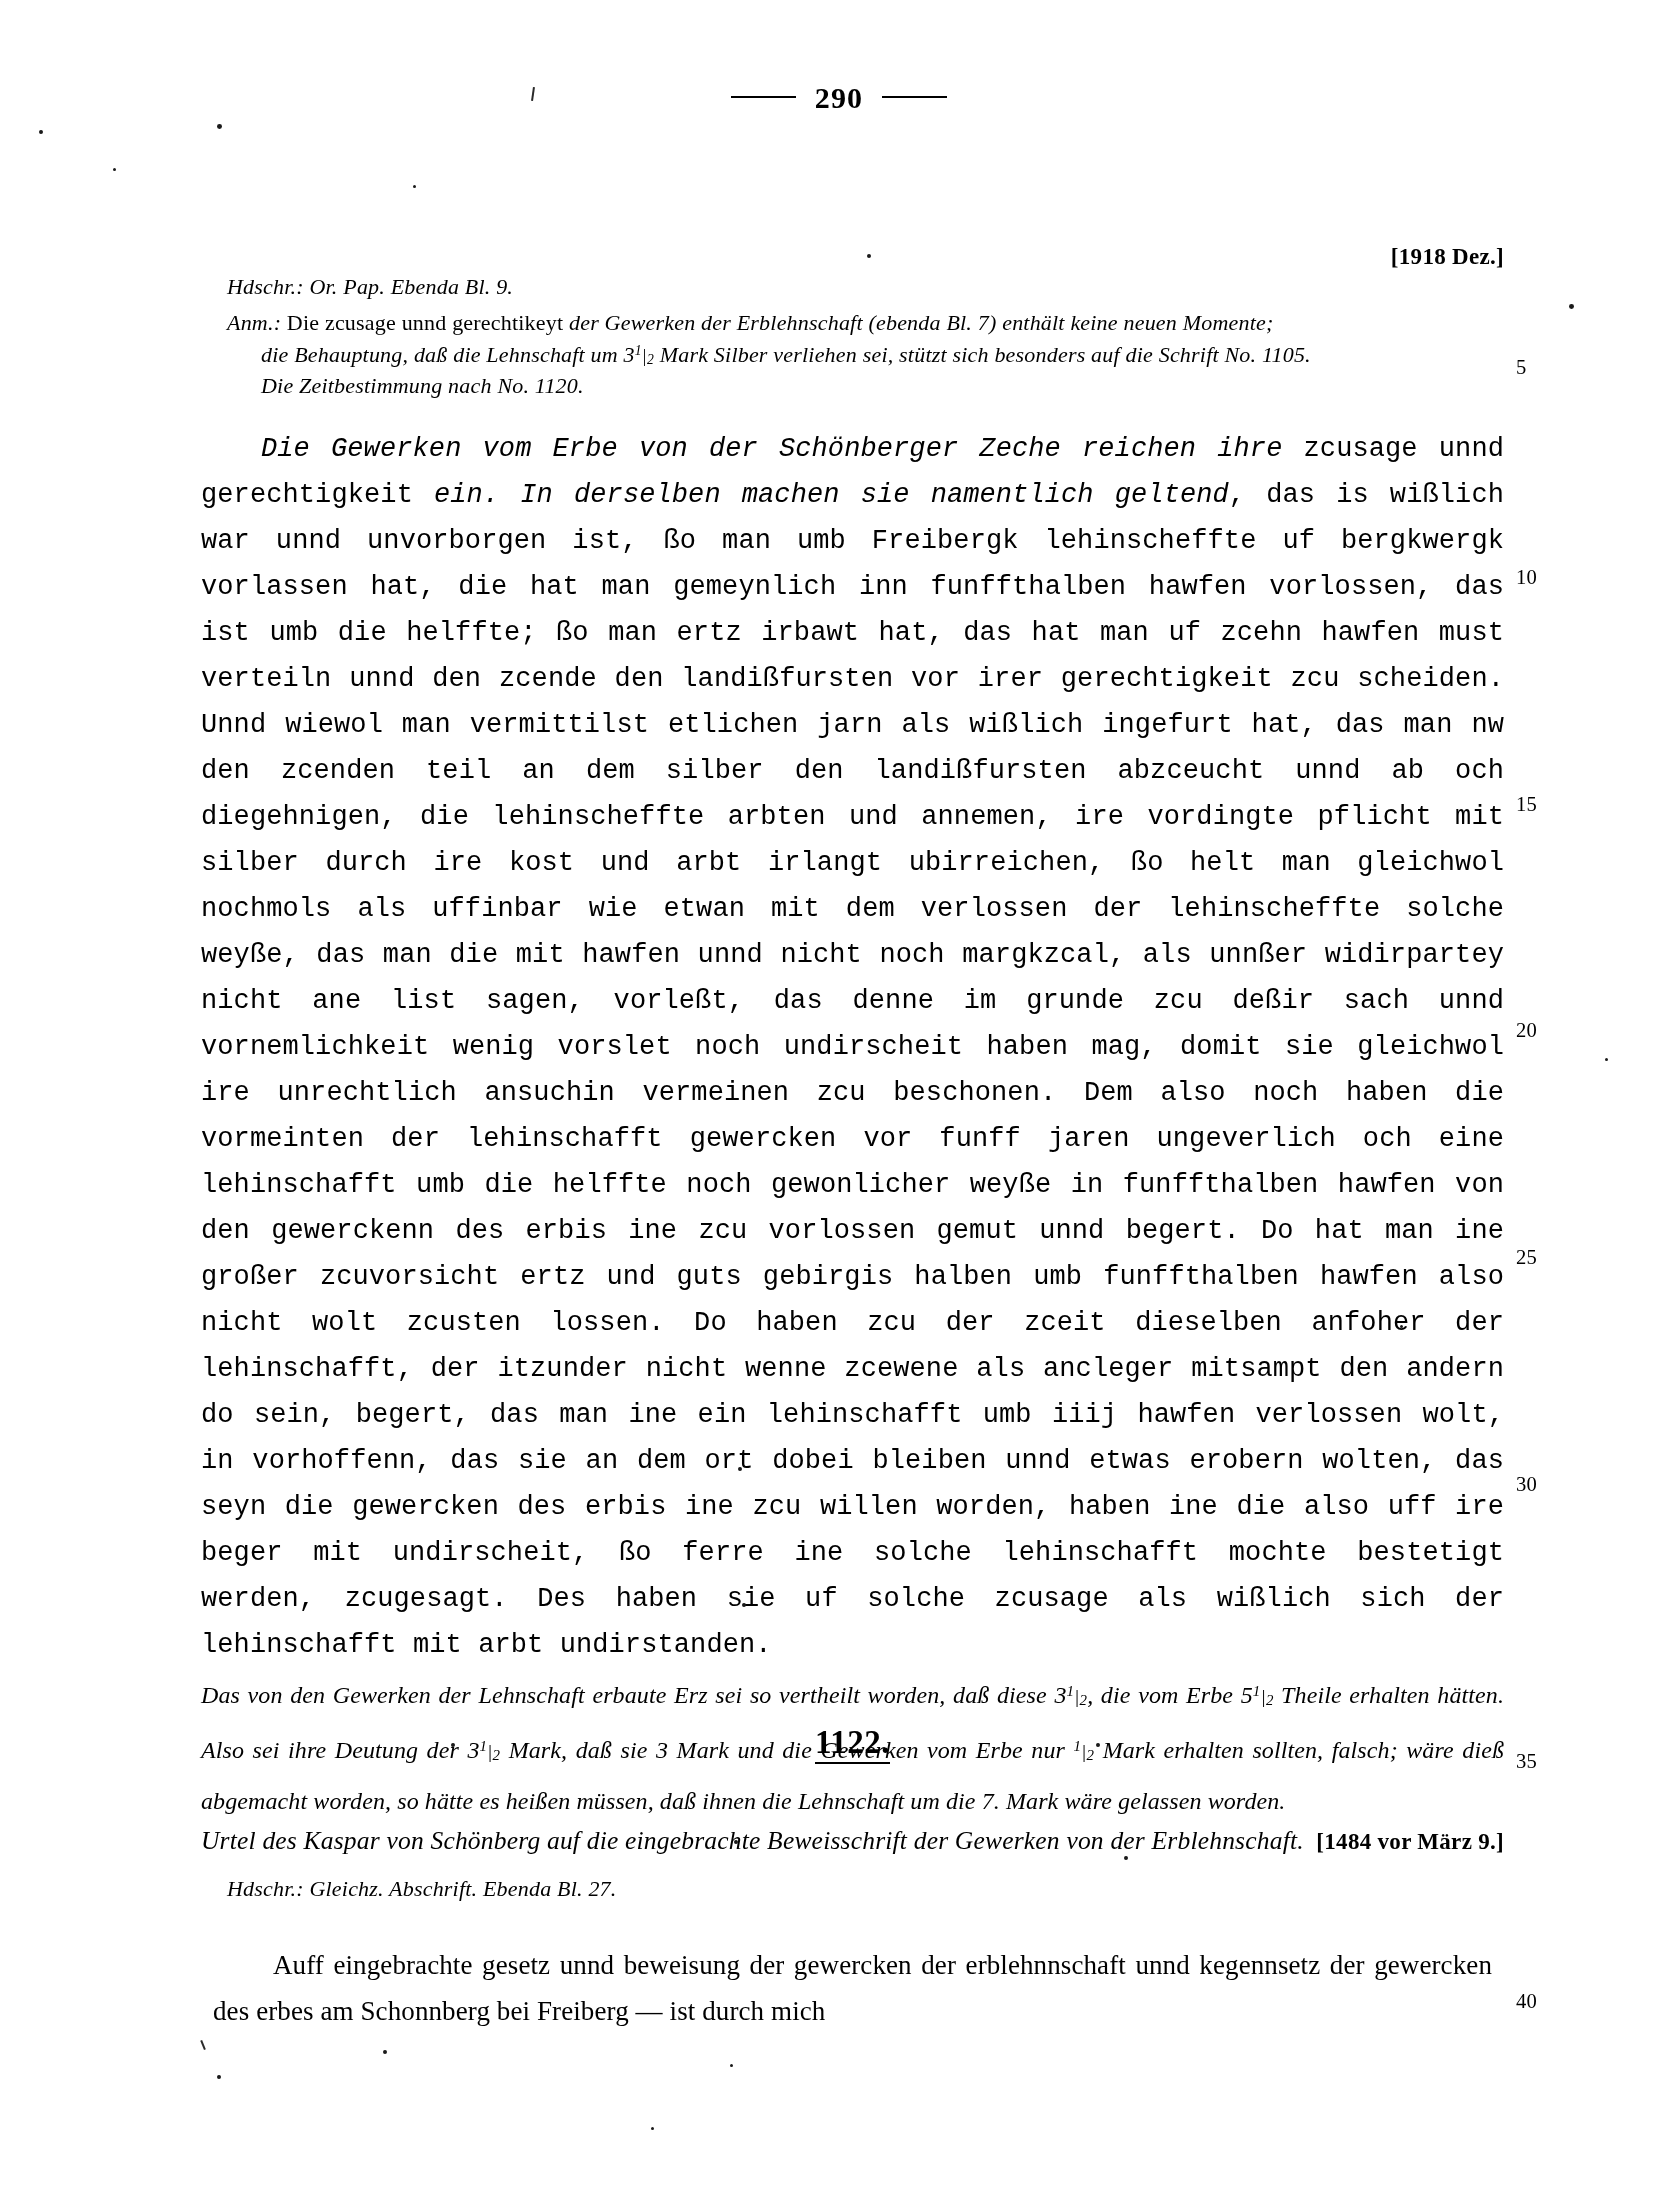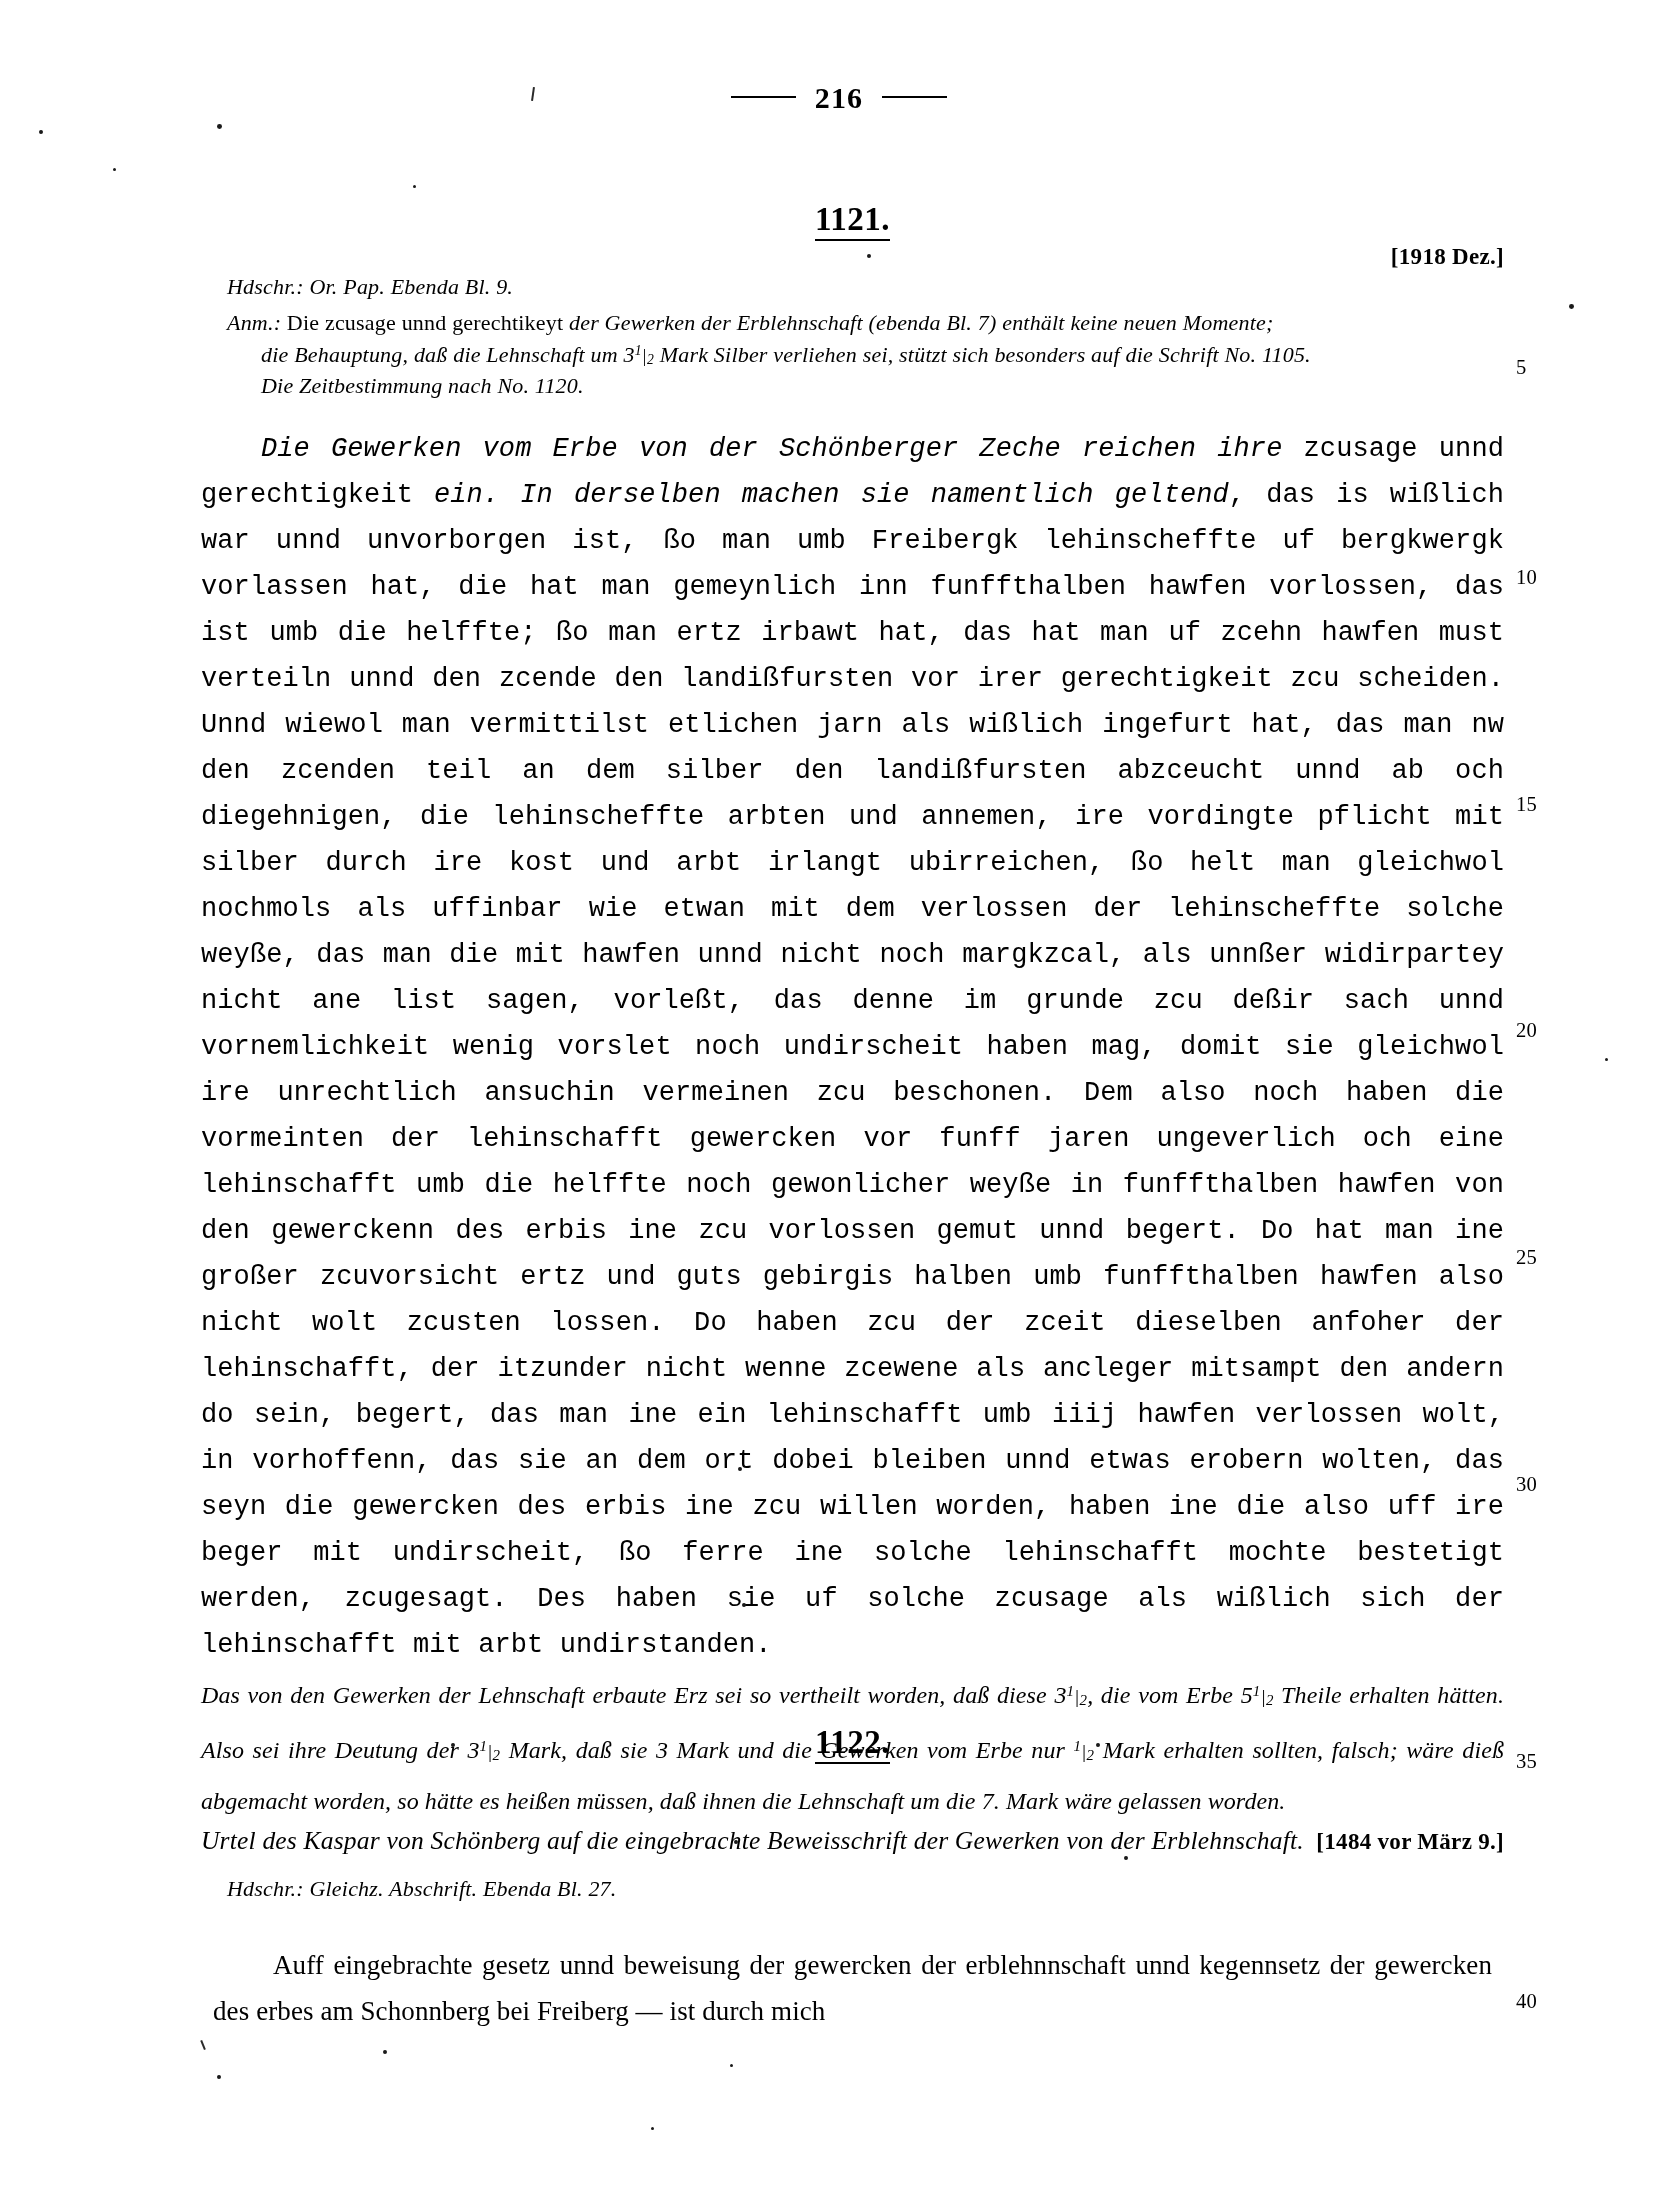--- a/index.html
+++ b/index.html
@@ -125,28 +125,23 @@
     position: absolute;
     background: #2a2a2a;
   }
 </style>
 </head>
 <body>
 
 <div class="page">
 
   <div class="runhead">
-    <span class="rule"></span><span>216</span><span class="rule"></span>
-  </div>
-
-  <div class="block" style="top:201px;">
-    <div class="docnum">
-      <u>1121.</u>
-    </div>
-  </div>
+    <span class="rule"></span><span>290</span><span class="rule"></span>
+  </div>
+
 
   <div class="block" style="top:244px;">
     <div class="datebracket">[1918 Dez.]</div>
   </div>
 
   <div class="block" style="top:274px;">
     <div class="srcline indent1">Hdschr.: Or. Pap. Ebenda Bl. 9.</div>
 
     <div class="srcline indent1" style="margin-top:9.8px;">
       <span>Anm.: </span><span class="upright">Die zcusage unnd gerechtikeyt</span><span> der Gewerken der Erblehnschaft (ebenda Bl. 7) enthält keine neuen Momente;</span>

